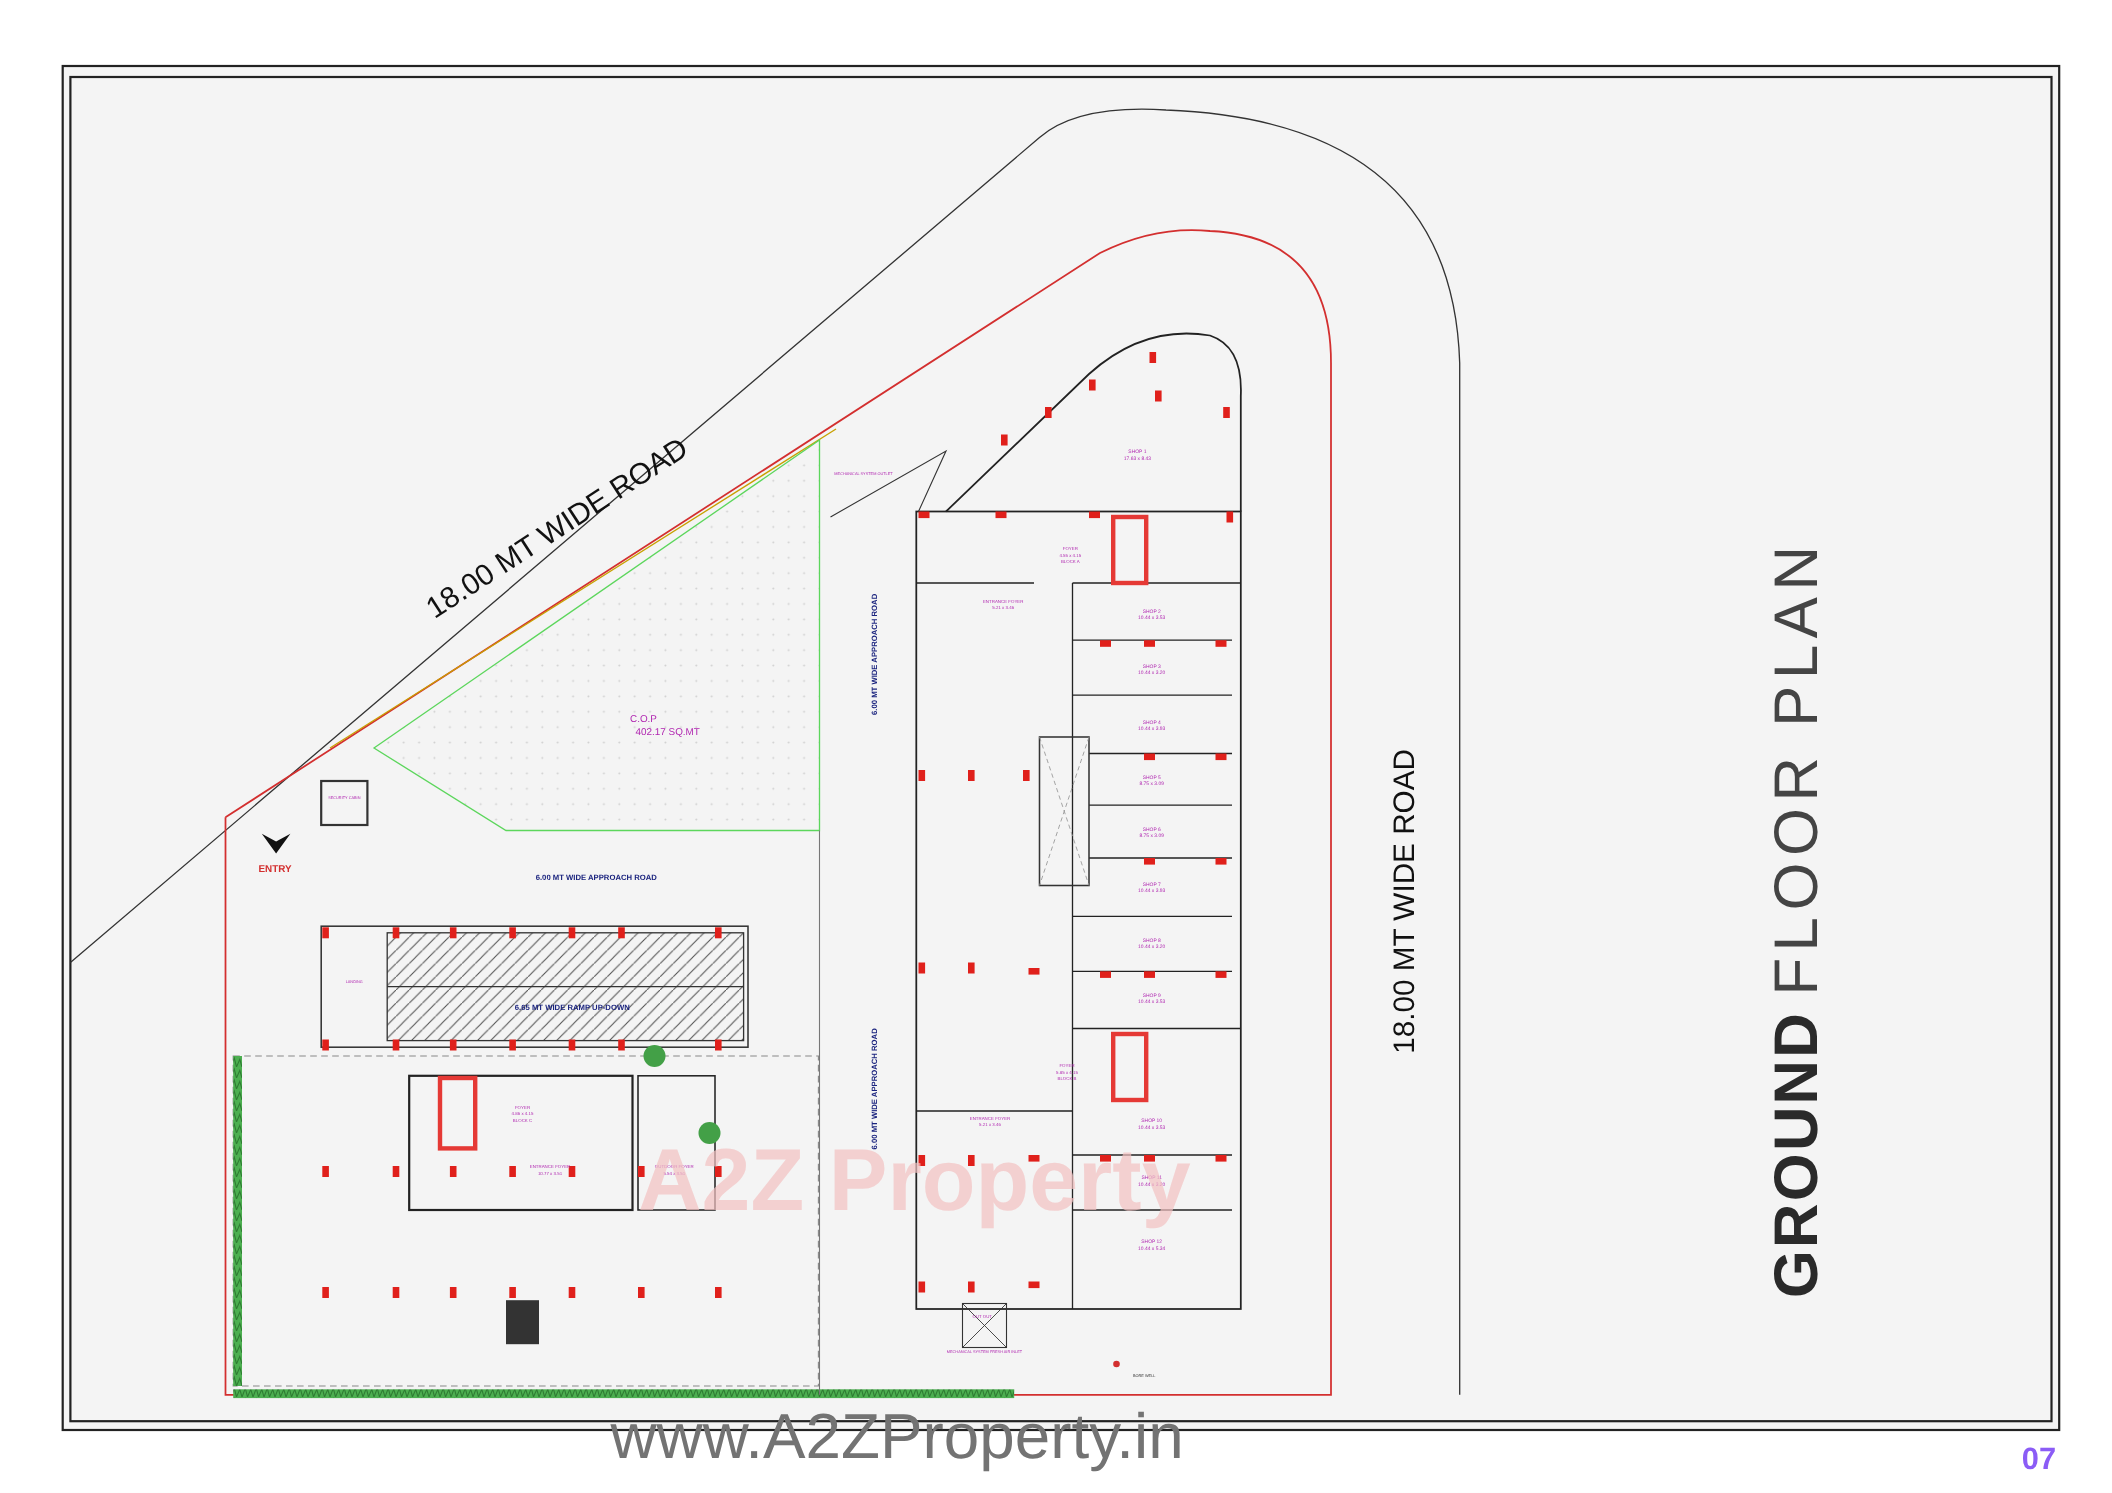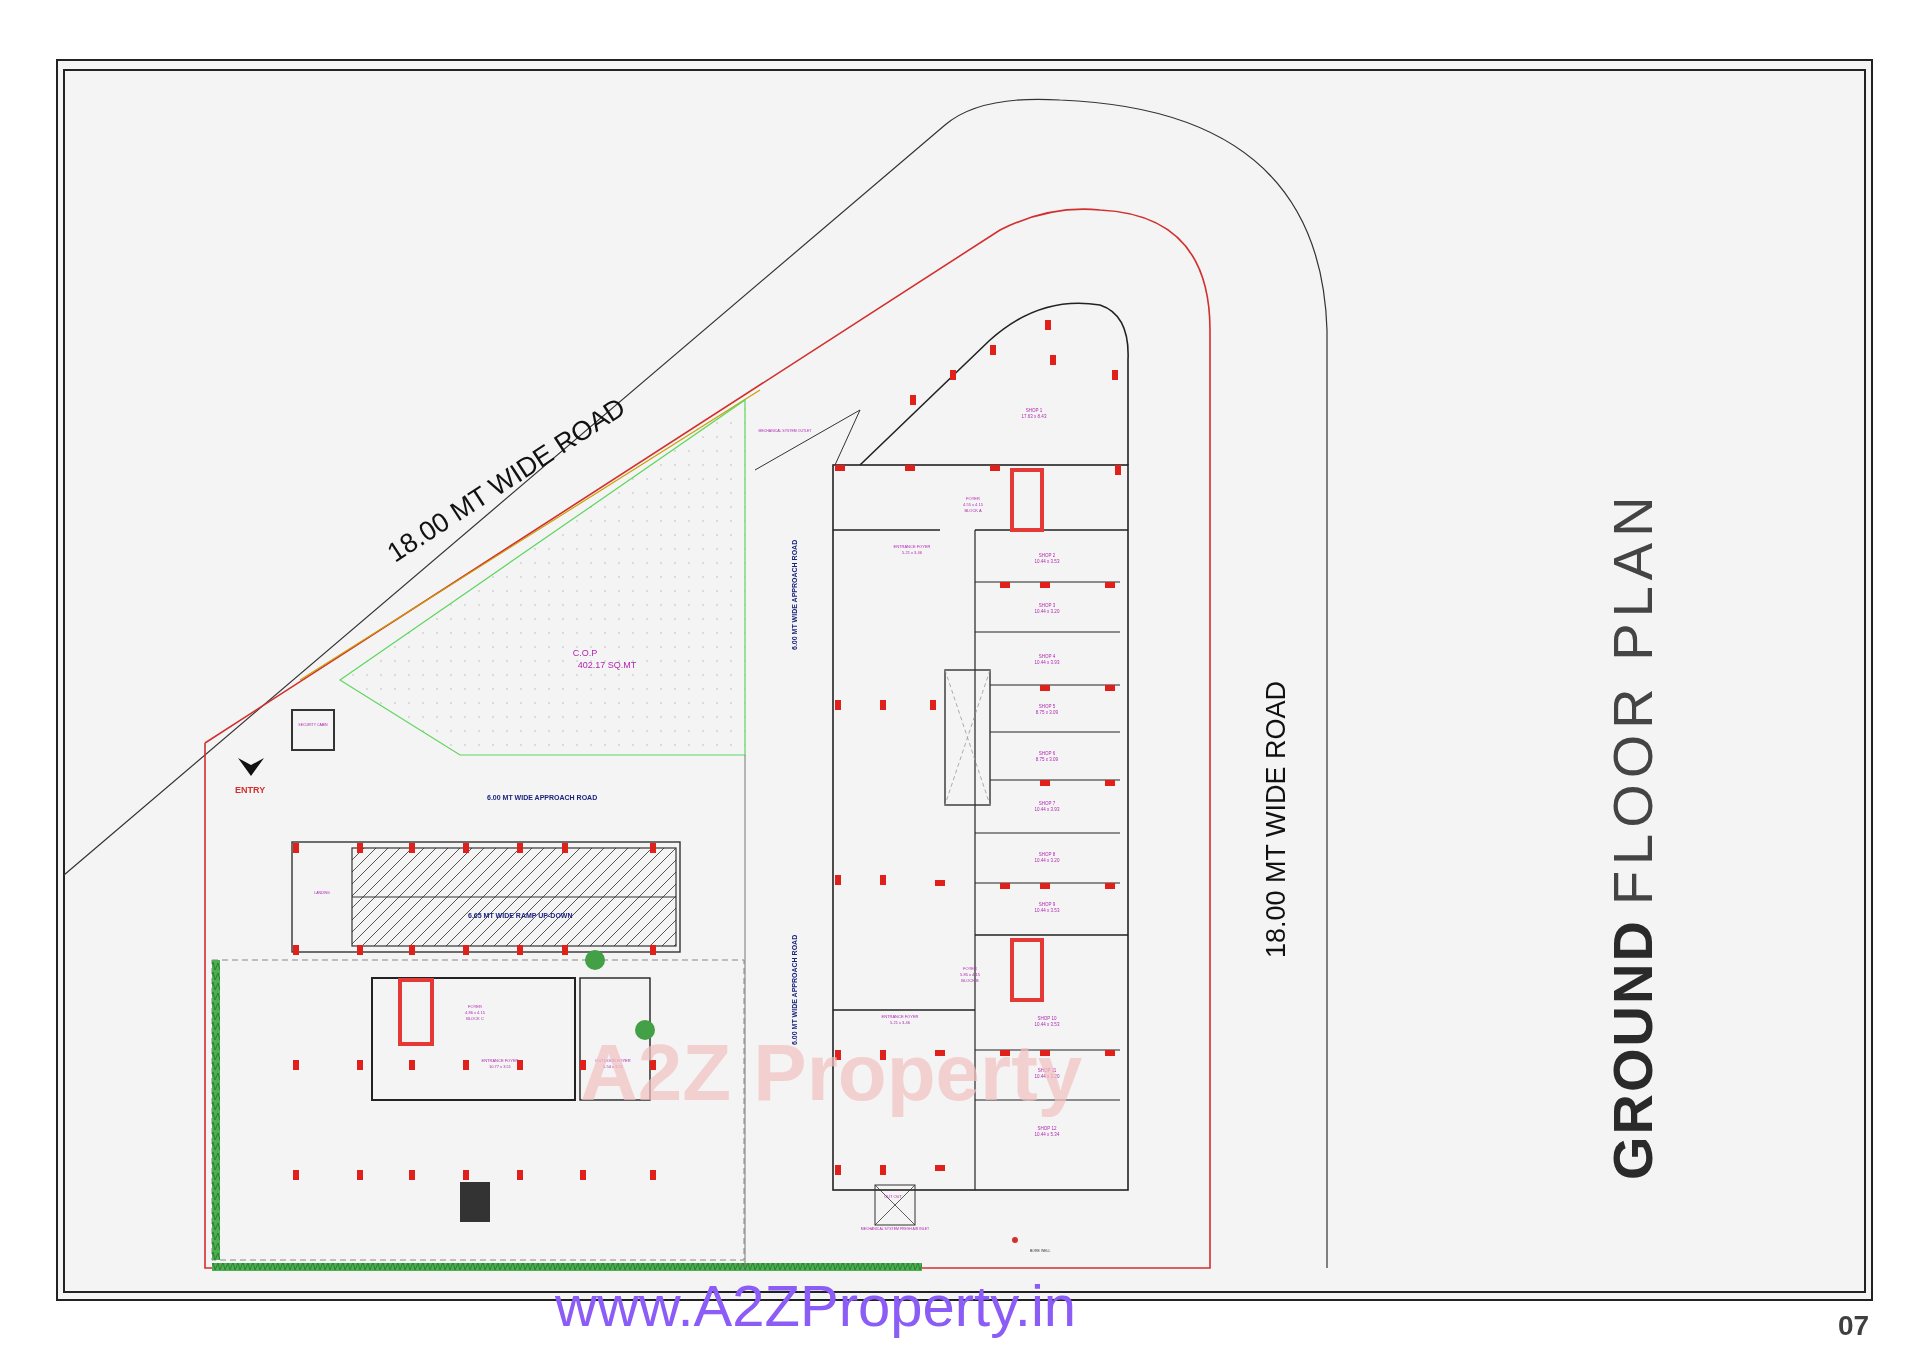--- a/index.html
+++ b/index.html
@@ -1,23 +1,23 @@
 <!DOCTYPE html>
 <html><head>
 <meta charset="utf-8">
 <style>
   html,body{margin:0;padding:0;background:#ffffff;}
   body{width:1920px;height:1357px;position:relative;overflow:hidden;font-family:"Liberation Sans",sans-serif;}
   #sheet{position:absolute;left:0;top:0;width:1920px;height:1357px;}
   svg text{font-family:"Liberation Sans",sans-serif;}
-  .page-num{position:absolute;left:1838px;top:1310px;font-size:28px;font-weight:bold;color:#404040;font-family:"Liberation Sans",sans-serif;}
+  .page-num{position:absolute;left:1838px;top:1310px;font-size:28px;font-weight:bold;color:#8b5cf6;font-family:"Liberation Sans",sans-serif;}
   .title-vert{position:absolute;left:1600px;top:1180px;transform-origin:left top;transform:rotate(-90deg);white-space:nowrap;font-size:56px;color:#2a2a2a;font-family:"Liberation Sans",sans-serif;letter-spacing:2px;}
   .title-vert .b{font-weight:bold;}
   .title-vert .l{font-weight:normal;color:#444;margin-left:14px;letter-spacing:6px;}
-  .watermark-url{position:absolute;left:555px;top:1272px;font-size:58px;color:#8b5cf6;font-family:"Liberation Sans",sans-serif;}
+  .watermark-url{position:absolute;left:555px;top:1272px;font-size:58px;color:#737373;font-family:"Liberation Sans",sans-serif;}
 </style>
 </head>
 <body>
 
 <div id="sheet">
 <svg width="1920" height="1357" viewBox="0 0 1920 1357" xmlns="http://www.w3.org/2000/svg">
   <defs>
     <pattern id="dots" width="14" height="14" patternUnits="userSpaceOnUse">
       <circle cx="3" cy="3" r="0.9" fill="#cfcfcf"></circle>
     </pattern>

